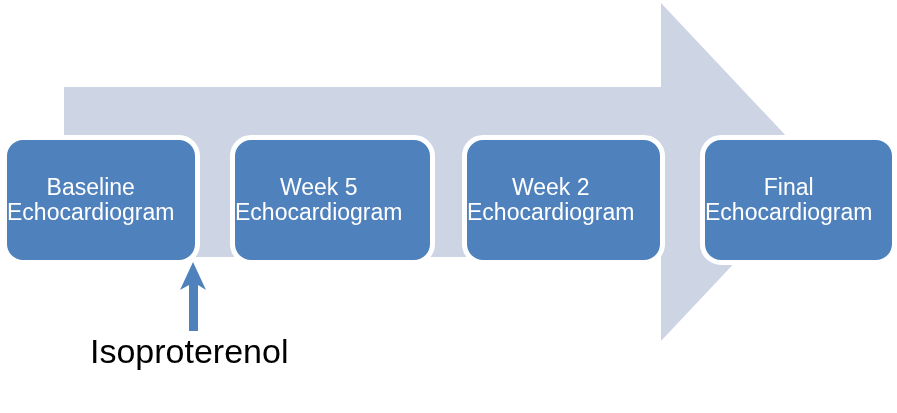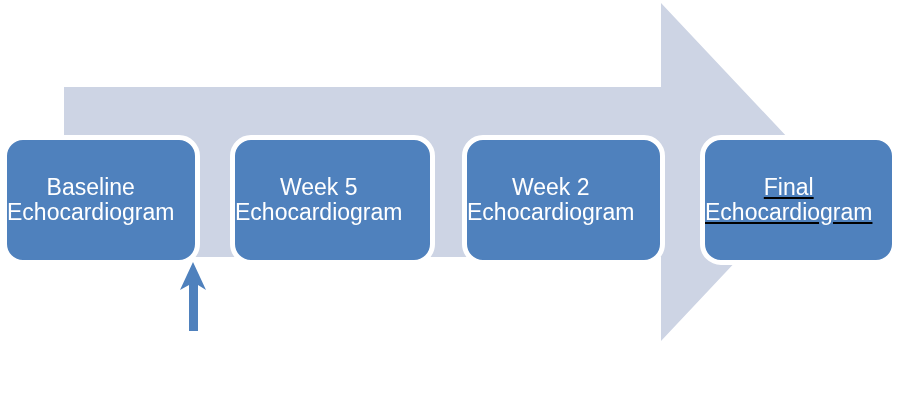--- a/index.html
+++ b/index.html
@@ -83,27 +83,28 @@
     </div>
   </div>
 
   <div class="stage-box" style="left:462px; width:203px;">
     <div class="stage-text">
       <div>Week 2</div>
       <div>Echocardiogram</div>
     </div>
   </div>
 
-  <div class="stage-box" style="left:700px; width:197px;text-decoration:underline;">
+  <div class="stage-box" style="left:700px; width:197px;">
     <div class="stage-text">
       <div>Final</div>
       <div>Echocardiogram</div>
     </div>
   </div>
 
   <svg class="up-arrow-svg" width="36" height="78" viewBox="0 0 36 78">
     <polygon class="up-arrow-shape" points="18,4 31,32 23,27 23,73 14,73 14,27 5,32"></polygon>
   </svg>
 
   <div class="caption">
+    <div>Isoproterenol</div>
   </div>
 
 </div>
 
 </body></html>

